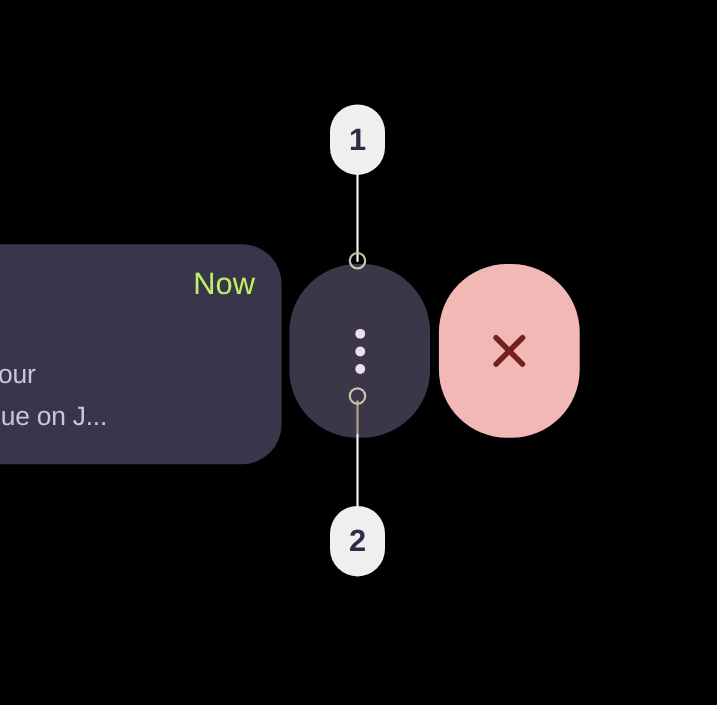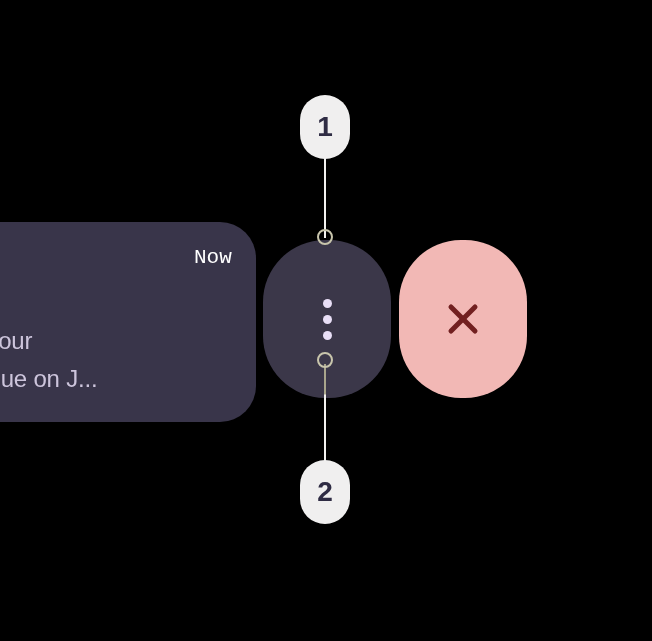--- a/index.html
+++ b/index.html
@@ -27,26 +27,25 @@
     background: #39354a;
     border-radius: 36px;
     box-sizing: border-box;
     padding: 18px 24px 18px 24px;
     overflow: hidden;
   }
   .notif-time {
     position: absolute;
     right: 24px;
     top: 22px;
-    font-size: 21px;
+    font-size: 28px;
     line-height: 28px;
-    color: #ffffff;
+    color: #bef264;
     letter-spacing: 0.1px;
     white-space: nowrap;
-    font-family: Liberation Mono, monospace;
   }
   .notif-body {
     position: absolute;
     left: -2px;
     top: 66px;
     width: 320px;
   }
   .notif-title {
     font-size: 24px;
     line-height: 34px;

